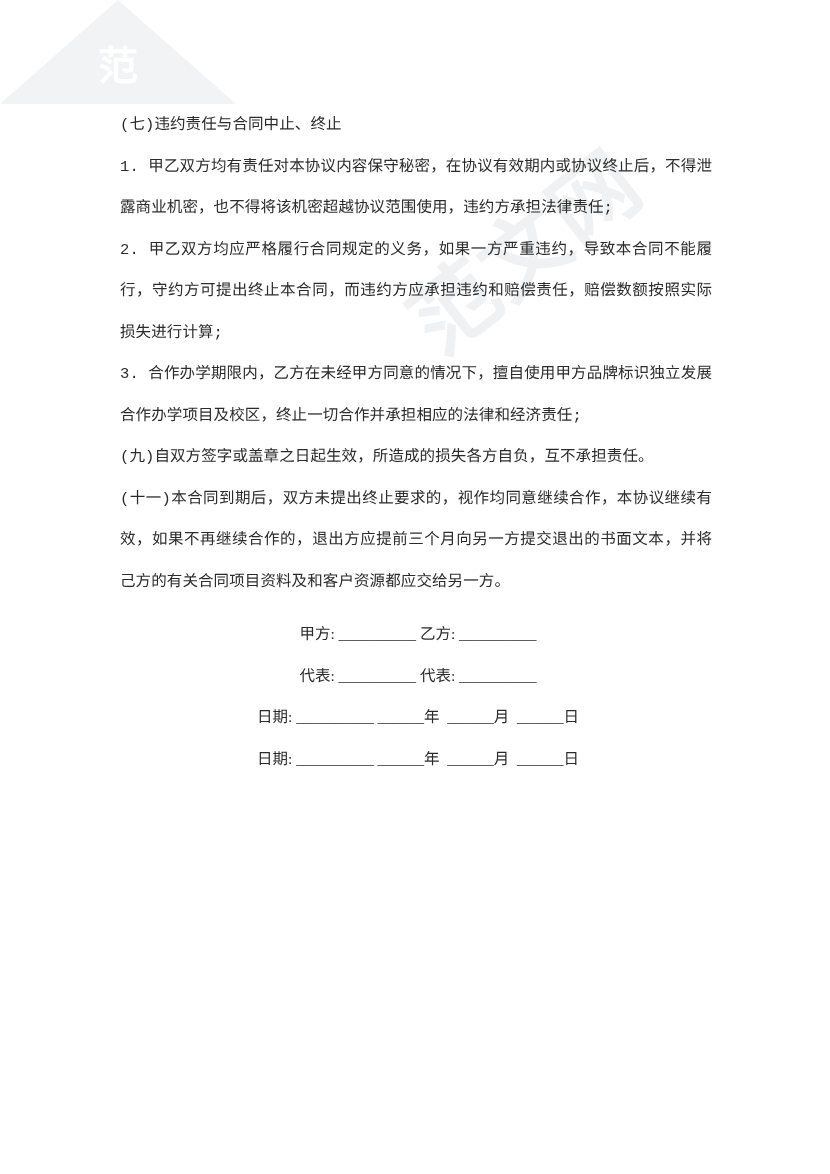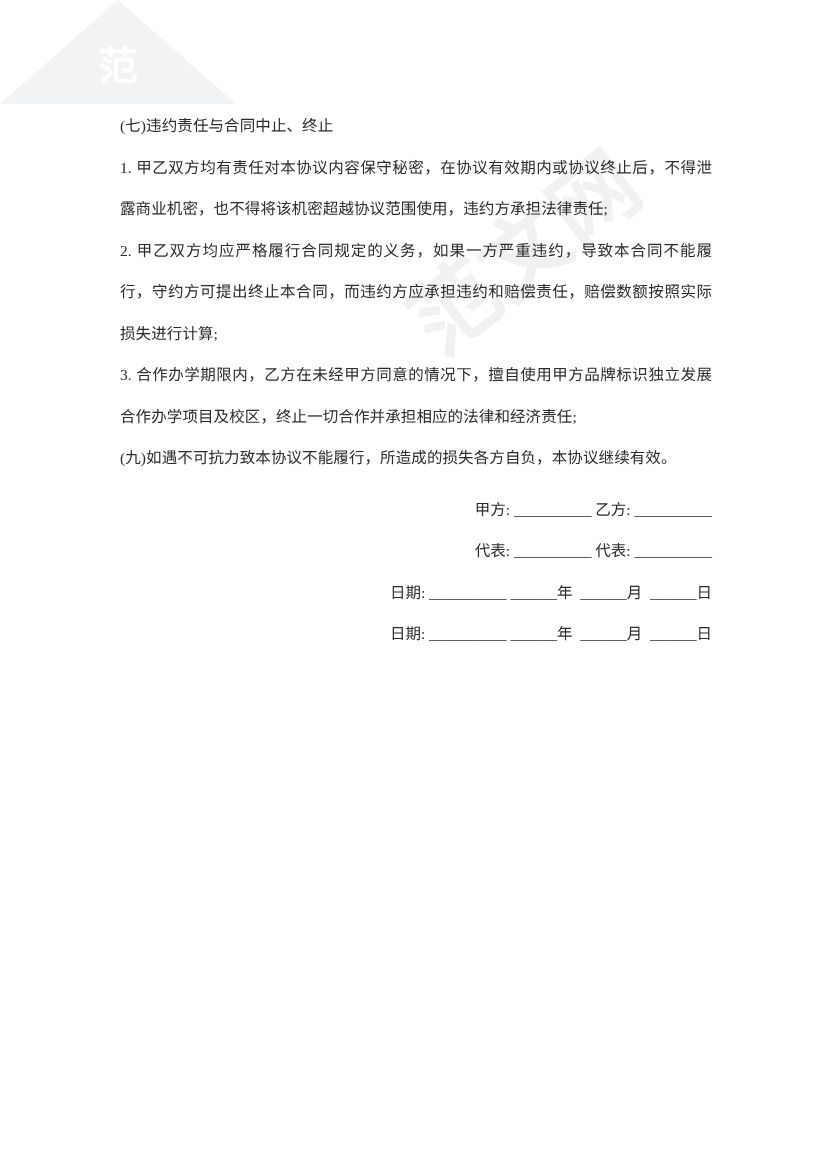--- a/index.html
+++ b/index.html
@@ -75,21 +75,21 @@
 
   
   .doc {
     position: relative;
     z-index: 1;
     padding: 105px 118px 0 120px;
     box-sizing: border-box;
   }
 
   .para {
-    font-family: Liberation Serif, serif;
+    font-family: Liberation Mono, monospace;
     font-size: 15.5px;
     color: #2b2b2b;
     line-height: 41.5px;
     margin: 0 0 0 0;
     text-align: justify;
     text-justify: inter-ideograph;
     letter-spacing: 0.1px;
   }
 
   .para.heading {
@@ -100,21 +100,21 @@
     margin-top: 10px;
   }
 
   .sig-line {
     font-family: "Liberation Serif", "DejaVu Serif", serif;
     font-size: 15.5px;
     color: #2b2b2b;
     line-height: 41.5px;
     padding-left: 4px;
     white-space: pre;
-    text-align: right;
+    text-align: center;
   }
 </style>
 </head>
 <body>
 
 <div class="page">
 
   <div class="watermark-layer">
     <div class="wm wm-center">范文网</div>
     <div class="wm-bottom">
@@ -127,23 +127,24 @@
 
     <p class="para heading">(七)违约责任与合同中止、终止</p>
 
     <p class="para">1. 甲乙双方均有责任对本协议内容保守秘密，在协议有效期内或协议终止后，不得泄露商业机密，也不得将该机密超越协议范围使用，违约方承担法律责任;</p>
 
     <p class="para">2. 甲乙双方均应严格履行合同规定的义务，如果一方严重违约，导致本合同不能履行，守约方可提出终止本合同，而违约方应承担违约和赔偿责任，赔偿数额按照实际损失进行计算;</p>
 
     <p class="para">3. 合作办学期限内，乙方在未经甲方同意的情况下，擅自使用甲方品牌标识独立发展合作办学项目及校区，终止一切合作并承担相应的法律和经济责任;</p>
 
 
-    <p class="para">(九)如遇不可抗力致本协议不能履行，所造成的损失各方自负，本协议继续有效。</p>
+    <p class="para">(九)自双方签字或盖章之日起生效，所造成的损失各方自负，互不承担责任。</p>
 
 
+    <p class="para">(十一)本合同到期后，双方未提出终止要求的，视作均同意继续合作，本协议继续有效，如果不再继续合作的，退出方应提前三个月向另一方提交退出的书面文本，并将己方的有关合同项目资料及和客户资源都应交给另一方。</p>
 
 
     <div class="sig-block">
       <div class="sig-line">甲方: __________ 乙方: __________</div>
       <div class="sig-line">代表: __________ 代表: __________</div>
       <div class="sig-line">日期: __________ ______年  ______月  ______日</div>
       <div class="sig-line">日期: __________ ______年  ______月  ______日</div>
     </div>
 
   </div>

